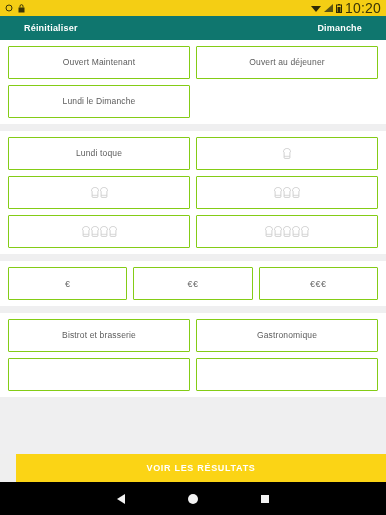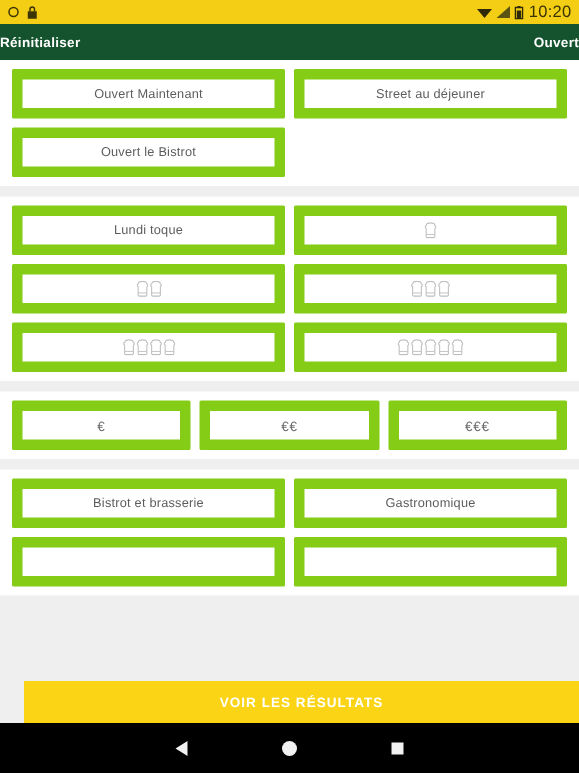--- a/index.html
+++ b/index.html
@@ -11,27 +11,27 @@
   }
   .screen{ position:relative; width:386px; height:515px; background:#efefef; }
 
   
   .statusbar{
     height:16px; background:#f4ce14; display:flex; align-items:center;
     padding:0 5px; color:#4a4209;
   }
   .sb-left{ display:flex; align-items:center; gap:5px; }
   .sb-right{ margin-left:auto; display:flex; align-items:center; gap:3px; }
-  .sb-time{ font-size:11px; color:#3b3506; letter-spacing:.2px; }
+  .sb-time{ font-size:14px; color:#3b3506; letter-spacing:.2px; }
   .ic{ display:block; }
 
   
   .appbar{
-    height:24px; background:#14532d; display:flex; align-items:center;
-    padding:0 0;
+    height:24px; background:#0f766e; display:flex; align-items:center;
+    padding:0 24px;
   }
   .appbar .reset, .appbar .cancel{
     font-size:9px; font-weight:bold; color:#ffffff; letter-spacing:.2px;
     cursor:pointer; white-space:nowrap;
   }
   .appbar .cancel{ margin-left:auto; }
 
   
   .body{
     position:absolute; left:0; right:0; top:40px; bottom:61px;
@@ -41,21 +41,21 @@
     background:#ffffff; padding:6px 8px; margin-bottom:7px;
   }
   .section:last-child{ margin-bottom:0; }
   .grid2{ display:flex; flex-wrap:wrap; gap:6px; }
   .grid2 > .cell{ flex:0 0 calc(50% - 3px); }
   .grid3{ display:flex; gap:6px; }
   .grid3 > .cell{ flex:1 1 0; }
   .grid1 > .cell{ width:100%; }
 
   .cell{
-    border:7px solid #84cc16; background:#fff; border-radius:1px;
+    border:1px solid #84cc16; background:#fff; border-radius:1px;
     height:33px; display:flex; flex-direction:column;
     align-items:center; justify-content:center; cursor:pointer;
     text-align:center; padding:2px 4px;
   }
   .cell .lbl{
     font-size:8.5px; color:#5c5c5c; letter-spacing:.15px; line-height:1.15;
   }
 
   
   .popcell{ height:34px; }
@@ -121,35 +121,35 @@
         <rect x="2" y="0" width="2" height="1" fill="#2f2a05"></rect>
         <rect x="0.5" y="1" width="5" height="7.5" fill="none" stroke="#2f2a05" stroke-width="1"></rect>
         <rect x="1.5" y="3" width="3" height="5" fill="#2f2a05"></rect>
       </svg>
       <span class="sb-time">10:20</span>
     </div>
   </div>
 
   <div class="appbar">
     <div class="reset">Réinitialiser</div>
-    <div class="cancel">Ouvert</div>
+    <div class="cancel">Dimanche</div>
   </div>
 
   <div class="body">
 
     <div class="section">
       <div class="grid2">
         <div class="cell">
           <span class="lbl">Ouvert Maintenant</span>
         </div>
         <div class="cell">
-          <span class="lbl">Street au déjeuner</span>
-        </div>
-        <div class="cell">
-          <span class="lbl">Ouvert le Bistrot</span>
+          <span class="lbl">Ouvert au déjeuner</span>
+        </div>
+        <div class="cell">
+          <span class="lbl">Lundi le Dimanche</span>
         </div>
       </div>
     </div>
 
 
     <div class="section">
       <div class="grid2">
         <div class="cell">
           <span class="lbl">Lundi toque</span>
         </div>

